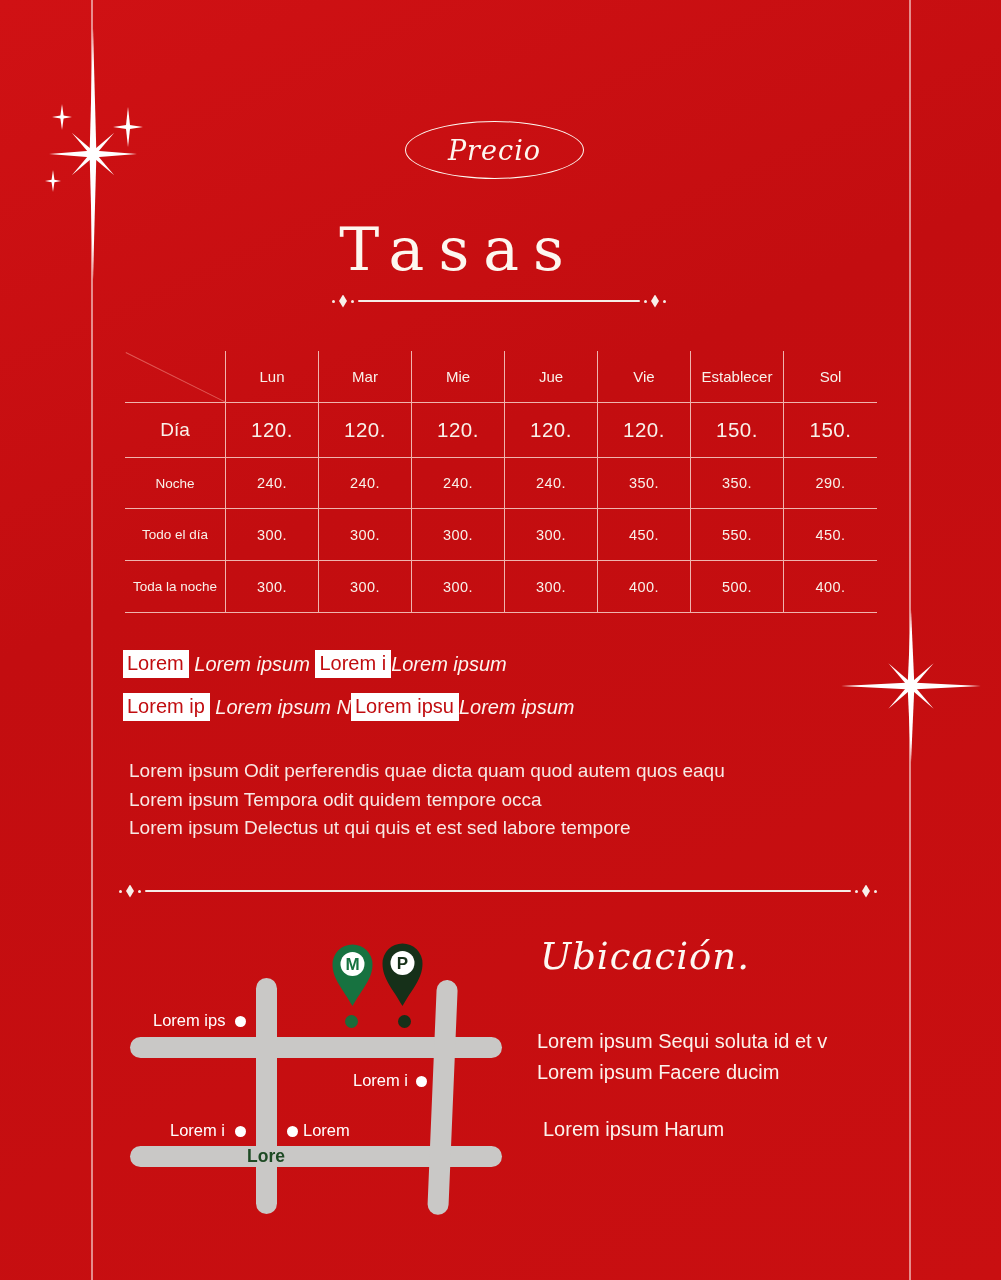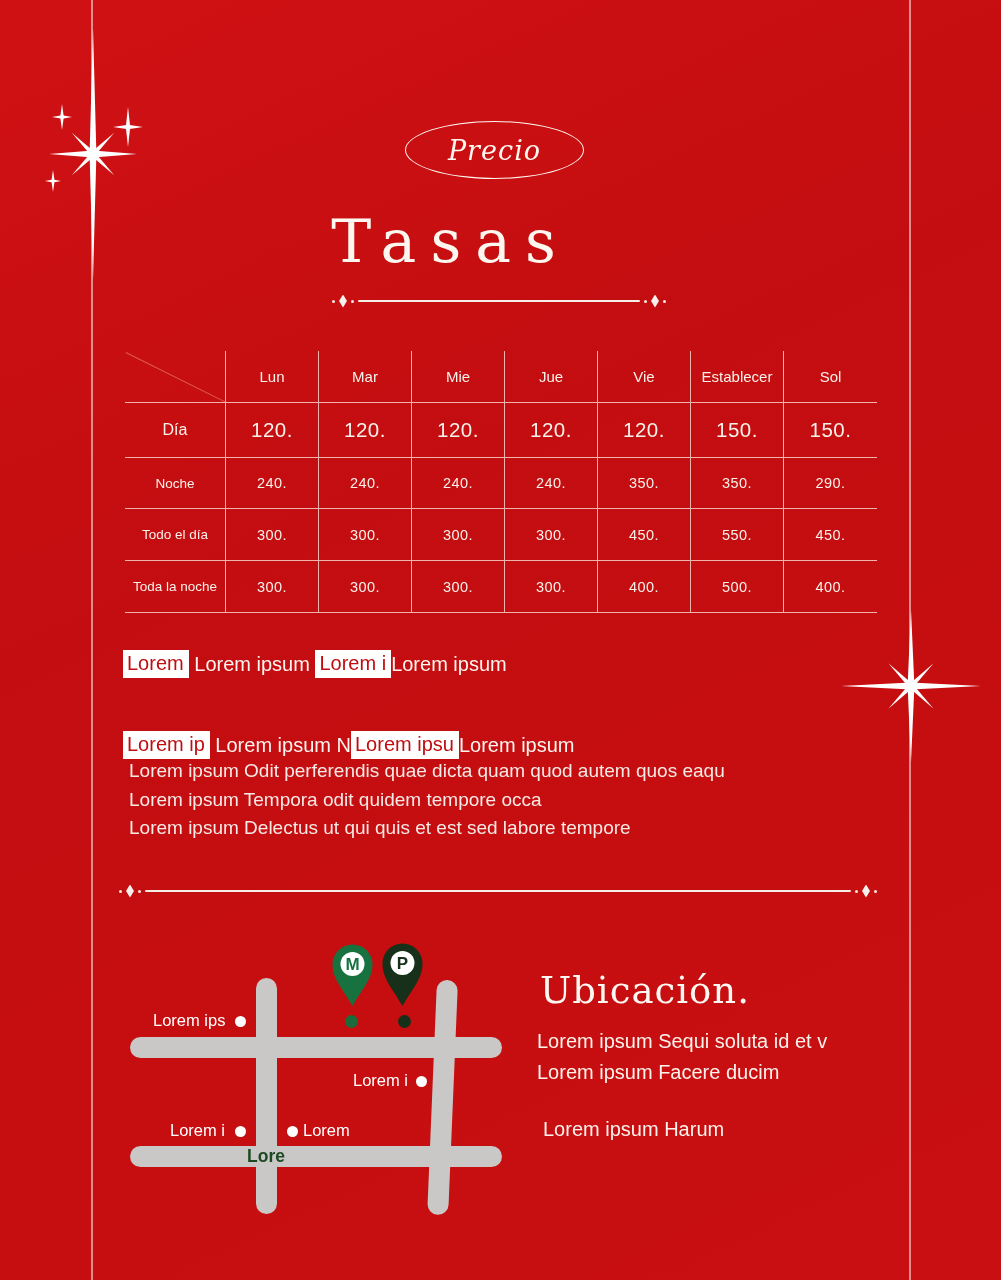--- a/index.html
+++ b/index.html
@@ -24,21 +24,21 @@
     border:1.6px solid #fdf7f0;border-radius:50%;
     display:flex;align-items:center;justify-content:center;
   }
   .badge span{
     font-family:"DejaVu Serif", serif;font-style:italic;
     font-size:27px;color:#fdf7f0;letter-spacing:1px;
   }
   .title{
     position:absolute;left:0;top:206px;width:901px;text-align:center;
     font-family:"DejaVu Serif", serif;font-size:60px;font-weight:500;
-    color:#fdf7ef;letter-spacing:14px;margin:0;
+    color:#fdf7ef;letter-spacing:14px;margin:8px;
   }
   
   .divider{position:absolute;display:flex;align-items:center;gap:4px;height:12px;}
   .divider .line{flex:1;height:1.6px;background:#f6ede7;border-radius:1px;}
   .divider .dot{width:3px;height:3px;border-radius:50%;background:#f6ede7;flex:0 0 auto;}
   .divider .diamond{
     width:8px;height:13px;background:#f8f0ea;flex:0 0 auto;
     clip-path:polygon(50% 0,100% 50%,50% 100%,0 50%);
   }
   
@@ -51,48 +51,48 @@
   .cell{
     display:flex;align-items:center;justify-content:center;
     border-right:1.2px solid rgba(250,222,214,0.8);
     border-bottom:1.2px solid rgba(250,222,214,0.8);
     position:relative;
   }
   .cell.lastcol{border-right:none;}
   .cell.head{font-size:15px;}
   .cell.rlabel{font-size:13.5px;}
   .cell.rval{font-size:14.5px;letter-spacing:0.5px;}
-  .cell.big-label{font-size:16px;text-align:right;}
+  .cell.big-label{font-size:19px;text-align:right;}
   .cell.big-val{font-size:20.5px;letter-spacing:0.5px;}
   .diag{
     position:absolute;left:1px;top:1px;width:112px;height:1.4px;
     background:rgba(244,150,140,0.55);
     transform-origin:left top;transform:rotate(26.5deg);
   }
   
   .hl-line{position:absolute;left:123px;font-size:20px;color:#fdf4ef;display:flex;align-items:center;}
   .hl-line .hl{
     background:#ffffff;color:#c10d10;padding:2px 5px 3px 4px;display:inline-block;
   }
-  .hl-line .pl{white-space:pre;}
+  .hl-line .pl{white-space:pre;font-style:italic;}
   
   .para{
     position:absolute;left:129px;top:757px;
     font-size:19px;line-height:28.5px;color:#f7e9e5;
   }
   
   .street{position:absolute;background:#c9c8c6;border-radius:11px;}
   .map-label{position:absolute;font-size:16.5px;color:#ffffff;}
   .map-dot{position:absolute;width:11px;height:11px;border-radius:50%;background:#ffffff;}
   .pin-dot{position:absolute;width:13px;height:13px;border-radius:50%;}
   .street-name{position:absolute;font-size:17.5px;font-weight:bold;color:#1d4a24;}
   
   .loc-title{
-    position:absolute;left:540px;top:969px;
-    font-family:"DejaVu Serif", serif;
+    position:absolute;left:540px;top:935px;
+    font-family:"DejaVu Serif", serif;font-style:italic;
     font-size:37px;color:#fdf8f2;letter-spacing:1px;
   }
   .loc-a{position:absolute;left:537px;top:1026px;font-size:20px;line-height:31px;color:#fbf2ec;}
   .loc-b{position:absolute;left:543px;top:1114px;font-size:20px;line-height:30.5px;color:#fbf2ec;}
 </style>
 </head>
 <body>
 
 <div class="page">
 
@@ -198,21 +198,21 @@
     <div class="cell rval">500.</div>
     <div class="cell rval lastcol">400.</div>
   </div>
 
   <div class="hl-line" style="top:650px;">
     <span class="hl">Lorem</span>
       <span class="pl"> Lorem ipsum </span>
       <span class="hl">Lorem i</span>
       <span class="pl">Lorem ipsum</span>
   </div>
-  <div class="hl-line" style="top:693px;margin-top:38px;">
+  <div class="hl-line" style="top:693px;">
     <span class="hl">Lorem ip </span>
       <span class="pl"> Lorem ipsum N</span>
       <span class="hl">Lorem ipsu</span>
       <span class="pl">Lorem ipsum</span>
   </div>
 
   <div class="para">
     <div>Lorem ipsum Odit perferendis quae dicta quam quod autem quos eaqu</div>
     <div>Lorem ipsum Tempora odit quidem tempore occa</div>
     <div>Lorem ipsum Delectus ut qui quis et est sed labore tempore</div>

